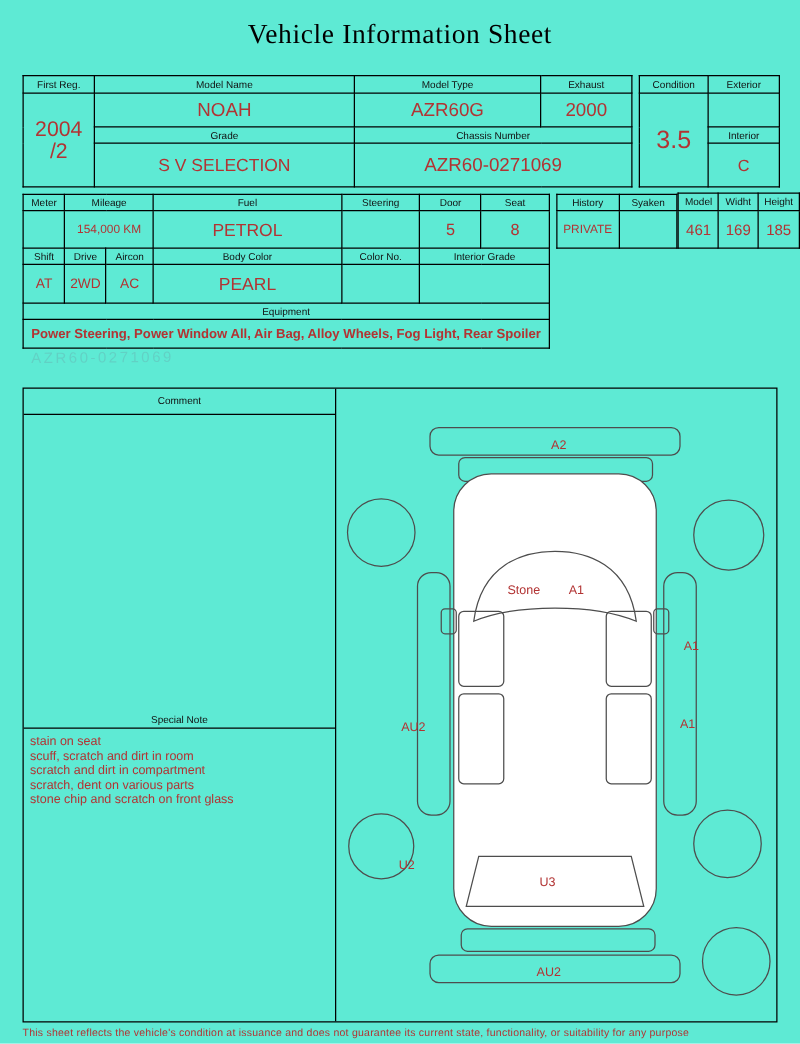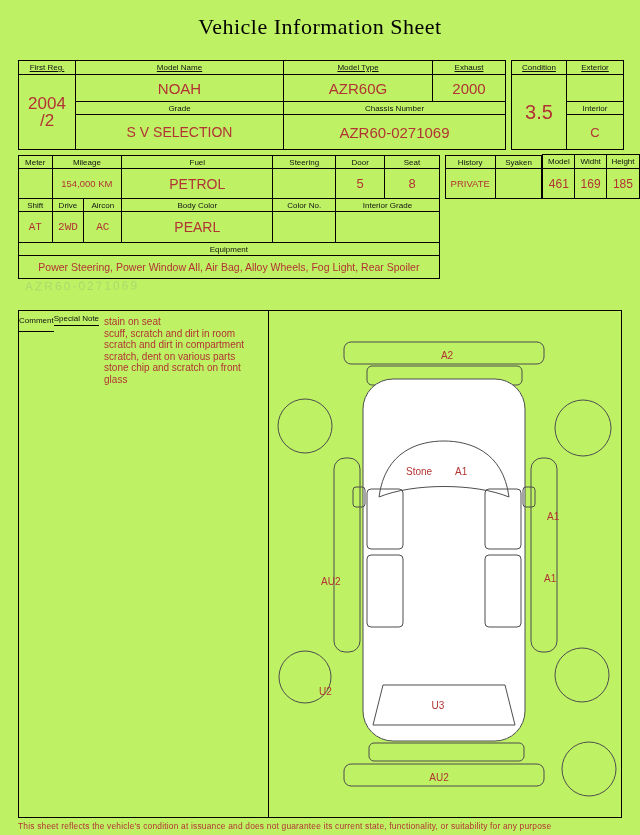--- a/index.html
+++ b/index.html
@@ -1,42 +1,42 @@
 <!DOCTYPE html>
 <html><head>
 <meta charset="utf-8">
 <style>
   :root{ --red:#b23333; --ink:#111; --line:#000; }
   *{ box-sizing:border-box; }
   html,body{ margin:0; padding:0; background:#fff; }
   body{ width:640px; height:835px; font-family:"Liberation Sans", sans-serif; position:relative; }
-  .sheet{ position:absolute; inset:0; background:#bef264; overflow:hidden; }
+  .sheet{ position:absolute; inset:0; background:#5eead4; overflow:hidden; }
 
   .title{ position:absolute; top:14px; left:0; width:640px; margin:0; text-align:center;
           font-family:"Liberation Serif", serif; font-weight:400; font-size:22px; color:#000; letter-spacing:.5px; }
 
   .band{ position:absolute; left:18px; display:flex; gap:5px; align-items:flex-start; }
   .band1{ top:60px; } .band2{ top:155px; }
 
   table.grid{ border-collapse:collapse; table-layout:fixed; }
   table.grid td{ border:1px solid var(--line); padding:0; text-align:center; vertical-align:middle; overflow:hidden; }
   td.hdr{ font-size:8px; color:var(--ink); }
-  .r14>td{ height:14px;text-decoration:underline; } .r13>td{ height:13px; } .r27>td{ height:27px; } .r30>td{ height:30px; }
-  .r31>td{ height:31px; } .r35>td{ height:35px; } .r23>td{ height:23px; } .r46>td{ height:46px; } .r26>td{ height:27px; }
+  .r14>td{ height:14px; } .r13>td{ height:13px; } .r27>td{ height:27px; } .r30>td{ height:30px; }
+  .r31>td{ height:31px; } .r35>td{ height:35px; } .r23>td{ height:23px;font-weight:bold; } .r46>td{ height:46px; } .r26>td{ height:27px; }
   .val{ color:var(--red); }
   .v20{ font-size:20px; } .v17{ font-size:17px; } .v15{ font-size:15px; } .v14{ font-size:14px; }
-  .v13{ font-size:13px; } .v12{ font-size:12px; } .v11{ font-size:11px;font-family:Liberation Mono, monospace; } .v10{ font-size:10.5px; } .v9{ font-size:9.5px; }
+  .v13{ font-size:13px; } .v12{ font-size:12px; } .v11{ font-size:11px; } .v10{ font-size:10.5px; } .v9{ font-size:9.5px; }
   td.firstreg{ vertical-align:top; text-align:left; padding:3px 0 0 5px; line-height:17px; }
   td.equip{ text-align:left; padding-left:4px; }
 
   .side-col{ display:flex; }
   .side-col table + table{ margin-top:-1px; }
 
   .bottom{ position:absolute; left:18px; top:310px; width:604px; height:508px; border:1px solid var(--line); display:flex; }
-  .comment-panel{ width:250px; border-right:1px solid var(--line); display:flex; }
+  .comment-panel{ width:250px; border-right:1px solid var(--line); display:flex; flex-direction:column; }
   .panel-hdr{ font-size:8px; color:var(--ink); text-align:center; padding-top:5px; height:21px; border-bottom:1px solid var(--line); }
   .comment-body{ height:236px; }
   .note-hdr{ font-size:8px; color:var(--ink); text-align:center; padding-top:3px; height:15px; border-bottom:1px solid var(--line); }
   .note-body{ flex:1; padding:5px 4px 0 5px; color:var(--red); font-size:10px; line-height:11.5px; text-align:left; }
   .diagram-panel{ flex:1; position:relative; }
   .diagram-panel svg{ position:absolute; left:0; top:0; }
 
   .ghost{ position:absolute; left:25px; top:279px; font-size:12px; color:#707088; opacity:.2; letter-spacing:2px; transform:rotate(-.5deg); }
 
   .footer{ position:absolute; left:18px; top:821px; width:610px; font-size:8.4px; letter-spacing:.2px; color:var(--red); white-space:nowrap; }

